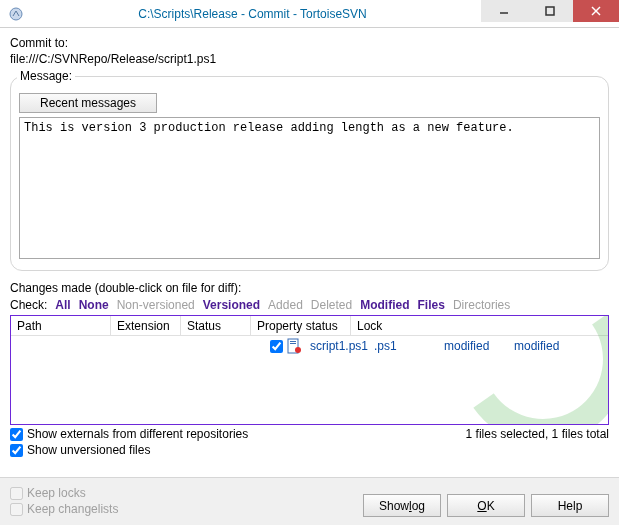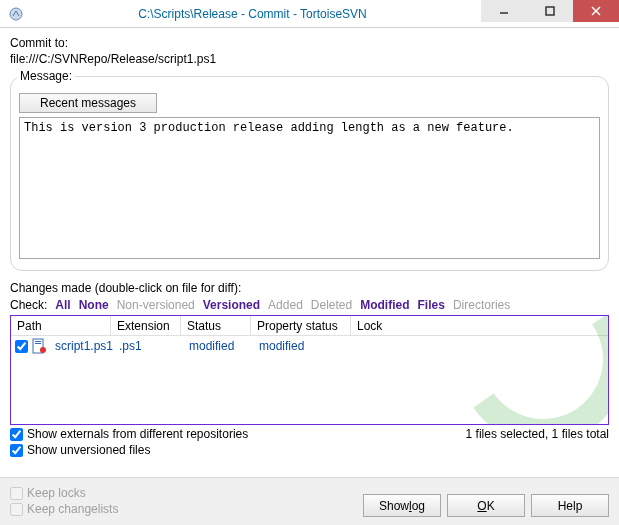--- a/index.html
+++ b/index.html
@@ -158,20 +158,21 @@
   .col.ext { width: 70px; }
   .col.status { width: 70px; }
   .col.prop { width: 100px; }
   .col.lock { flex: 1; border-right: none; }
   .file-row {
     display: flex;
     align-items: center;
     height: 20px;
     font-size: 12px;
     color: #0b4aa2;
+    justify-content: flex-end;
   }
   .file-row .cell { padding: 0 6px; }
   .file-row .cb { width: 20px; display:flex; justify-content:center;}
   .file-row .icon { width: 16px; height:16px; margin-right:2px;}
   .file-row .fname { width: 64px;}
   .file-row .fext { width: 70px;}
   .file-row .fstat { width: 70px;}
   .file-row .fprop { width: 100px;}
   .chk-line {
     display: flex;

